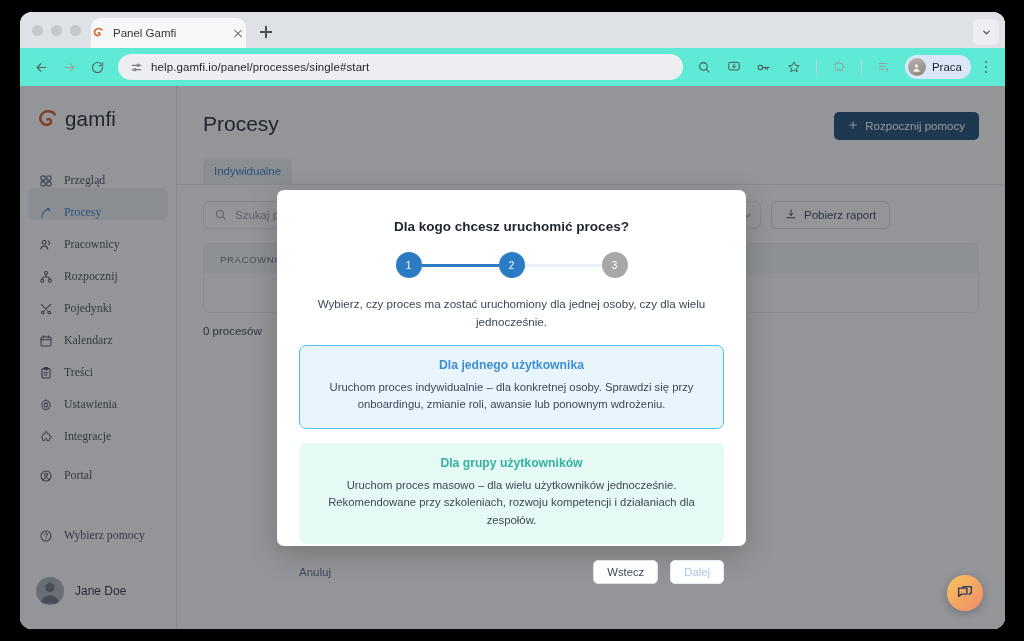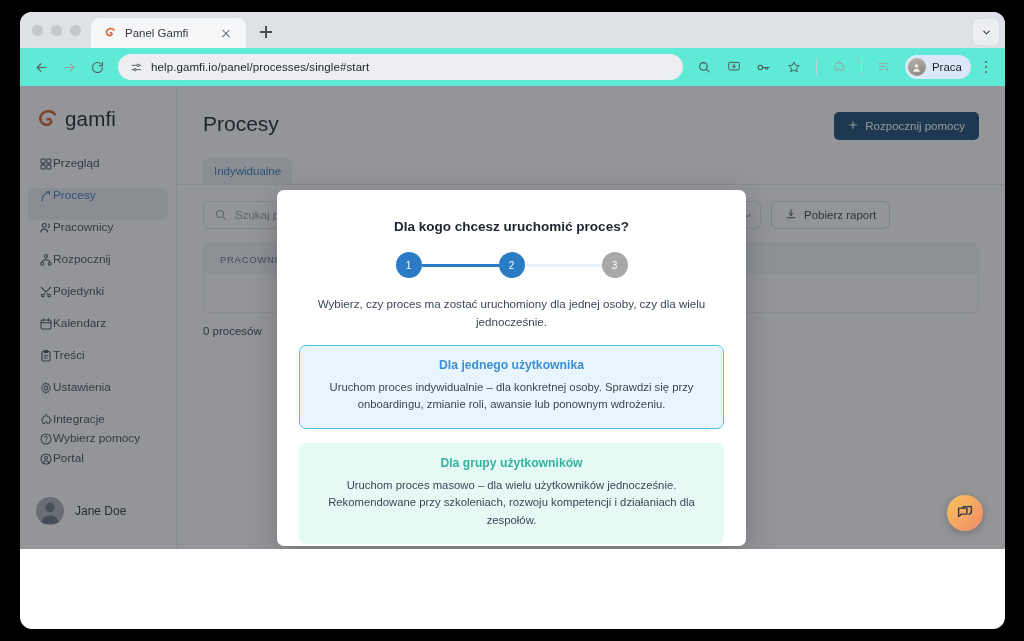--- a/index.html
+++ b/index.html
@@ -35,21 +35,21 @@
     align-items: flex-end;
     padding-left: 8px;
   }
   .traffic { display: flex; align-items: center; gap: 8px; height: 36px; padding: 0 10px 0 4px; }
   .dot { width: 11px; height: 11px; border-radius: 50%; background: #c4c7cb; }
   .tab {
     display: flex; align-items: center; gap: 8px;
     height: 30px; width: 155px;
     background: #f6f7f9;
     border-radius: 9px 9px 0 0;
-    padding: 0 12px;
+    padding: 0 0;
     position: relative;
   }
   .tab-fav { width: 14px; height: 14px; display: flex; align-items: center; justify-content: center; }
   .tab-title {
     flex: 1; font-size: 11.5px; color: #34373b;
     white-space: nowrap; overflow: hidden; text-overflow: ellipsis;
   }
   .tab-close { width: 16px; height: 16px; position: relative; flex: none; }
   .tab-close::before, .tab-close::after {
     content: ""; position: absolute; left: 3px; top: 7.5px;
@@ -102,36 +102,36 @@
   .profile-av {
     width: 18px; height: 18px; border-radius: 50%;
     background: linear-gradient(160deg,#b9b3ad,#8d857c);
     display: flex; align-items: center; justify-content: center;
   }
   .profile-name { font-size: 11.5px; color: #1f2328; }
   .kebab { width: 22px; display: flex; flex-direction: column; align-items: center; gap: 2.5px; }
   .kebab i { width: 2.6px; height: 2.6px; border-radius: 50%; background: #5a5f66; display: block; }
 
   
-  .viewport { position: relative; height: 463px; background: #f97316; overflow: hidden; }
+  .viewport { position: relative; height: 543px; background: #f97316; overflow: hidden; }
 
   
   .sidebar {
     position: absolute; left: 0; top: 0; bottom: 0; width: 157px;
     background: #ffffff; border-right: 1px solid #e8eaee;
     padding-top: 14px;
   }
   .logo { display: flex; align-items: center; gap: 7px; padding: 4px 0 0 16px; height: 34px; }
   .logo-word { font-size: 20.5px; color: #1d2430; letter-spacing: .2px; }
   .nav { margin-top: 22px; }
   .nav-item {
-    display: flex; align-items: flex-start; 
+    display: flex; align-items: flex-end; gap: 11px;
     height: 32px; margin: 0 8px; padding-left: 10px;
     border-radius: 7px;
-    color: #4a5160; font-size: 11.8px;
+    color: #4a5160; font-size: 11.8px; font-family: Liberation Serif, serif;
   }
   .nav-item + .nav-item { margin-top: 0; }
   .nav-item.active { background: #eef1f6; color: #3d7ec0; }
   .nav-ico { width: 15px; height: 15px; flex: none; display: flex; align-items: center; justify-content: center; }
   .nav-gap { height: 7px; }
   .help { position: absolute; left: 0; right: 0; bottom: 86px; }
   .user {
     position: absolute; left: 0; right: 0; bottom: 24px;
     display: flex; align-items: center; gap: 11px; padding-left: 16px;
   }

